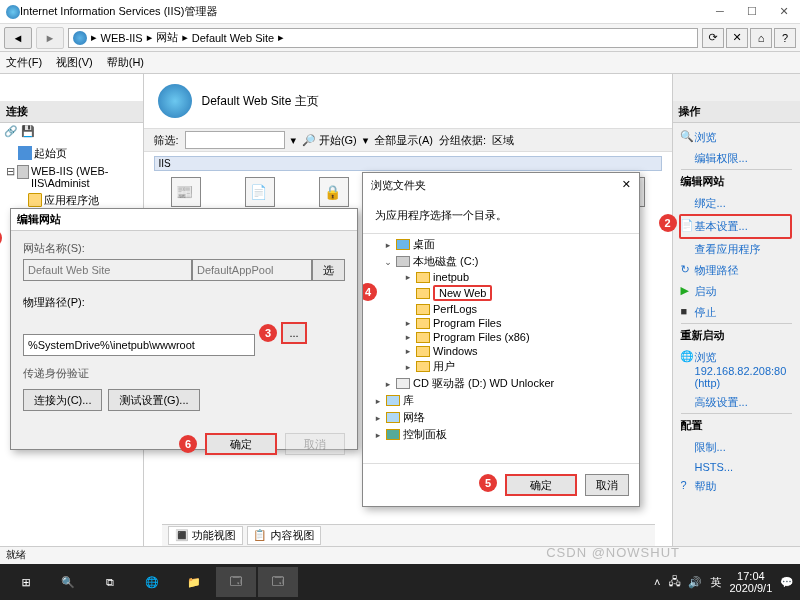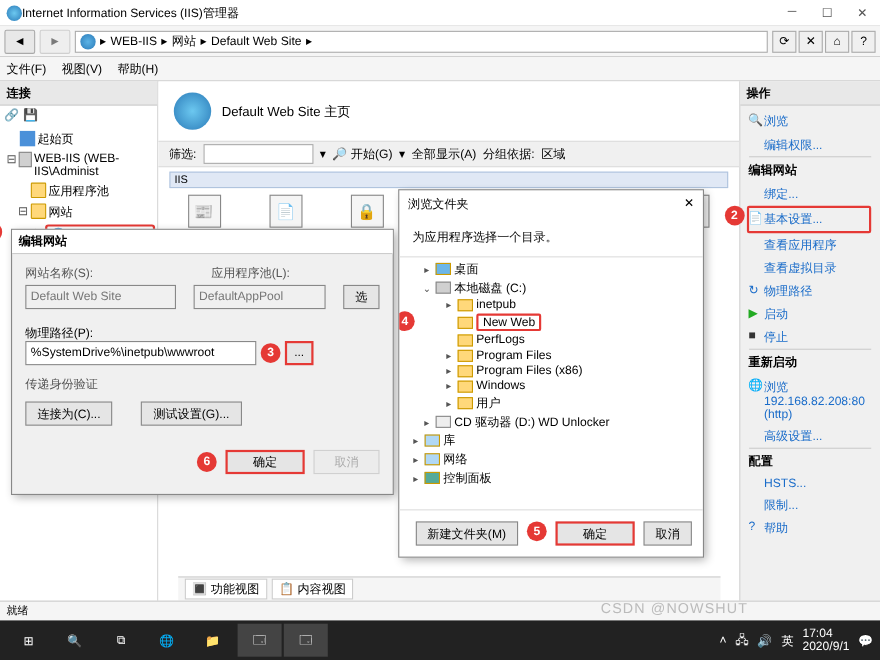--- a/index.html
+++ b/index.html
@@ -10,21 +10,21 @@
 .titlebar-btns span { cursor: pointer; width: 20px; text-align: center; }
 .navbar { height: 28px; background: #f5f5f5; border-bottom: 1px solid #ccc; display: flex; align-items: center; padding: 0 4px; gap: 4px; }
 .nav-arrow { width: 28px; height: 22px; background: #e8e8e8; border: 1px solid #aaa; border-radius: 2px; display: flex; align-items: center; justify-content: center; }
 .breadcrumb { flex: 1; height: 20px; background: #fff; border: 1px solid #aaa; display: flex; align-items: center; padding: 0 4px; gap: 4px; }
 .bc-icon { width: 14px; height: 14px; background: radial-gradient(circle, #5cb3e6, #2a7ab8); border-radius: 50%; }
 .nav-tools { display: flex; gap: 2px; }
 .nav-tool { width: 22px; height: 20px; border: 1px solid #aaa; background: #f0f0f0; display: flex; align-items: center; justify-content: center; }
 .menubar { height: 22px; background: #f5f5f5; border-bottom: 1px solid #ccc; display: flex; align-items: center; padding: 0 6px; gap: 14px; }
 .main { display: flex; height: 490px; }
 .left-panel { width: 162px; border-right: 1px solid #ccc; display: flex; flex-direction: column; }
-.panel-header { height: 22px; background: #e8e8e8; border-bottom: 1px solid #ccc; padding: 0 6px; display: flex; align-items: center; font-weight: bold; }
+.panel-header { height: 22px; background: #e8e8e8; border-bottom: 1px solid #ccc; padding: 0 6px; display: flex; align-items: center; font-weight: bold; margin-top: 27px; }
 .tree { padding: 4px 2px; }
 .tree-node { display: flex; align-items: flex-start; padding: 2px 0 2px 4px; gap: 2px; }
 .tree-indent1 { padding-left: 14px; }
 .tree-indent2 { padding-left: 28px; }
 .expander { width: 10px; text-align: center; color: #555; }
 .node-icon { width: 14px; height: 14px; display: inline-block; }
 .folder-icon { background: #ffd87a; border: 1px solid #cc9a00; border-radius: 1px; }
 .globe-icon { background: radial-gradient(circle,#6cc8f0,#2a7ab8); border-radius: 50%; }
 .selected-node { border: 2px solid #e53935; border-radius: 3px; padding: 1px 3px; }
 .badge { width: 18px; height: 18px; border-radius: 50%; background: #e53935; color: #fff; font-weight: bold; display: inline-flex; align-items: center; justify-content: center; font-size: 11px; position: absolute; }
@@ -40,21 +40,21 @@
 .feat-icon .ico { width: 30px; height: 30px; border: 1px solid #888; background: #f5f5f5; display: flex; align-items: center; justify-content: center; font-size: 14px; }
 .right-panel { width: 145px; border-left: 1px solid #ccc; background: #f0f0f0; }
 .action-group { padding: 4px 8px; }
 .action-group-title { font-weight: bold; padding: 4px 0; border-top: 1px solid #ccc; }
 .action-link { color: #1a6cc9; padding: 3px 0 3px 14px; cursor: pointer; position: relative; }
 .action-link .aicon { position: absolute; left: 0; top: 3px; width: 11px; height: 11px; }
 .dialog { position: absolute; background: #f0f0f0; border: 1px solid #888; box-shadow: 3px 3px 8px rgba(0,0,0,.3); }
 .edit-dialog { left: 10px; top: 208px; width: 348px; height: 242px; z-index: 10; }
 .dlg-title { background: #fff; border-bottom: 1px solid #ccc; padding: 3px 6px; font-weight: bold; font-size: 11px; }
 .dlg-body { padding: 10px 12px; }
-.field-row { display: flex; gap: 16px; margin-bottom: 3px; }
+.field-row { display: flex; margin-bottom: 3px; }
 .field-row label { font-size: 11px; color: #555; }
 .field-col { flex: 1; }
 .dlg-input { width: 100%; height: 22px; border: 1px solid #888; padding: 0 4px; background: #fff; }
 .disabled { background: #f0f0f0; color: #777; }
 .dlg-btn { height: 22px; padding: 0 10px; border: 1px solid #888; background: #e5e5e5; cursor: pointer; }
 .browse-btn { border: 2px solid #e53935; width: 26px; padding: 0; }
 .ok-btn { border: 2px solid #e53935; width: 72px; }
 .browse-dialog { left: 362px; top: 172px; width: 278px; height: 335px; z-index: 20; background: #fff; }
 .browse-title { display: flex; justify-content: space-between; padding: 5px 8px; }
 .folder-tree { border-top: 1px solid #ddd; height: 230px; overflow: auto; padding: 2px 4px; }
@@ -199,55 +199,53 @@
     <div class="action-group">
       <div class="action-link"><span class="aicon">🔍</span><span>浏览</span></div>
       <div class="action-link">编辑权限...</div>
       <div class="action-group-title">编辑网站</div>
       <div class="action-link">绑定...</div>
       <div style="position:relative">
         <span class="badge" style="left:-22px;top:0">2</span>
         <div class="action-link" style="border:2px solid #e53935;border-radius:2px;margin-left:-2px"><span class="aicon">📄</span><span>基本设置...</span></div>
       </div>
       <div class="action-link">查看应用程序</div>
-      <div class="action-link">查看虚拟目录</div>
       <div class="action-link"><span class="aicon">↻</span><span>物理路径</span></div>
       <div class="action-link"><span class="aicon" style="color:#2a2">▶</span><span>启动</span></div>
       <div class="action-link"><span class="aicon" style="color:#333">■</span><span>停止</span></div>
       <div class="action-group-title">重新启动</div>
       <div class="action-link"><span class="aicon">🌐</span><span>浏览 192.168.82.208:80 (http)</span></div>
       <div class="action-link">高级设置...</div>
       <div class="action-group-title">配置</div>
+      <div class="action-link">限制...</div>
       <div class="action-link">HSTS...</div>
-      <div class="action-link">限制...</div>
       <div class="action-link"><span class="aicon" style="color:#1a6cc9">?</span><span>帮助</span></div>
     </div>
   </div>
 </div>
 
 <div class="dialog edit-dialog">
   <div class="dlg-title">编辑网站</div>
   <div class="dlg-body">
     <div class="field-row">
       <div class="field-col"><label>网站名称(S):</label></div>
-      <div class="field-col"><label>应用程序池(L):</label></div>
     </div>
     <div class="field-row" style="margin-bottom:14px">
       <input class="dlg-input disabled" readonly="" value="Default Web Site" style="">
       <input class="dlg-input disabled" readonly="" style="width: 120px;" value="DefaultAppPool">
       <button class="dlg-btn">选</button>
     </div>
     <label>物理路径(P):</label>
     <div class="field-row" style="align-items:center;gap:4px;position:relative">
-      <input class="dlg-input" style="width: 210px;" value="%SystemDrive%\inetpub\wwwroot">
+      <input class="dlg-input" style="width: 232px; margin-top: 24px;" value="%SystemDrive%\inetpub\wwwroot">
       <span class="badge" style="position:static">3</span>
       <button class="dlg-btn browse-btn">...</button>
     </div>
     <div style="margin:10px 0 8px;color:#555">传递身份验证</div>
-    <div style="display:flex;gap:26px">
+    <div style="display:flex;gap:6px">
       <button class="dlg-btn">连接为(C)...</button>
       <button class="dlg-btn">测试设置(G)...</button>
     </div>
     <div style="display:flex;justify-content:flex-end;gap:8px;margin-top:22px;align-items:center">
       <span class="badge" style="position:static">6</span>
       <button class="dlg-btn ok-btn">确定</button>
       <button class="dlg-btn" style="width:60px;opacity:.3">取消</button>
     </div>
   </div>
 </div>
@@ -320,21 +318,20 @@
         <span class="ft-icon" style="background:#b0d8f5"></span>
         <span>网络</span>
       </div>
     <div class="ft-node" style="padding-left:6px">
         <span class="ft-exp">▸</span>
         <span class="ft-icon" style="background:#5a9"></span>
         <span>控制面板</span>
       </div>
   </div>
   <div class="browse-btns">
-    <button class="dlg-btn">新建文件夹(M)</button>
     <span class="badge" style="position:static">5</span>
     <button class="dlg-btn ok-btn">确定</button>
     <button class="dlg-btn">取消</button>
   </div>
 </div>
 
 <div class="view-tabs" style="bottom:54px">
   <div class="view-tab">
       <span>🔳</span>
       <span>功能视图</span>
@@ -355,19 +352,19 @@
   <div class="tb-item">⧉</div>
   <div class="tb-item">🌐</div>
   <div class="tb-item">📁</div>
   <div class="tb-item tb-active">🗔</div>
   <div class="tb-item tb-active">🗔</div>
   <div class="tray">
     <span>˄</span>
     <span>🖧</span>
     <span>🔊</span>
     <span>英</span>
-    <div style="text-align:left">
+    <div style="text-align:center">
       <div>17:04</div>
       <div>2020/9/1</div>
     </div>
     <span>💬</span>
   </div>
 </div>
 
 </body></html>

